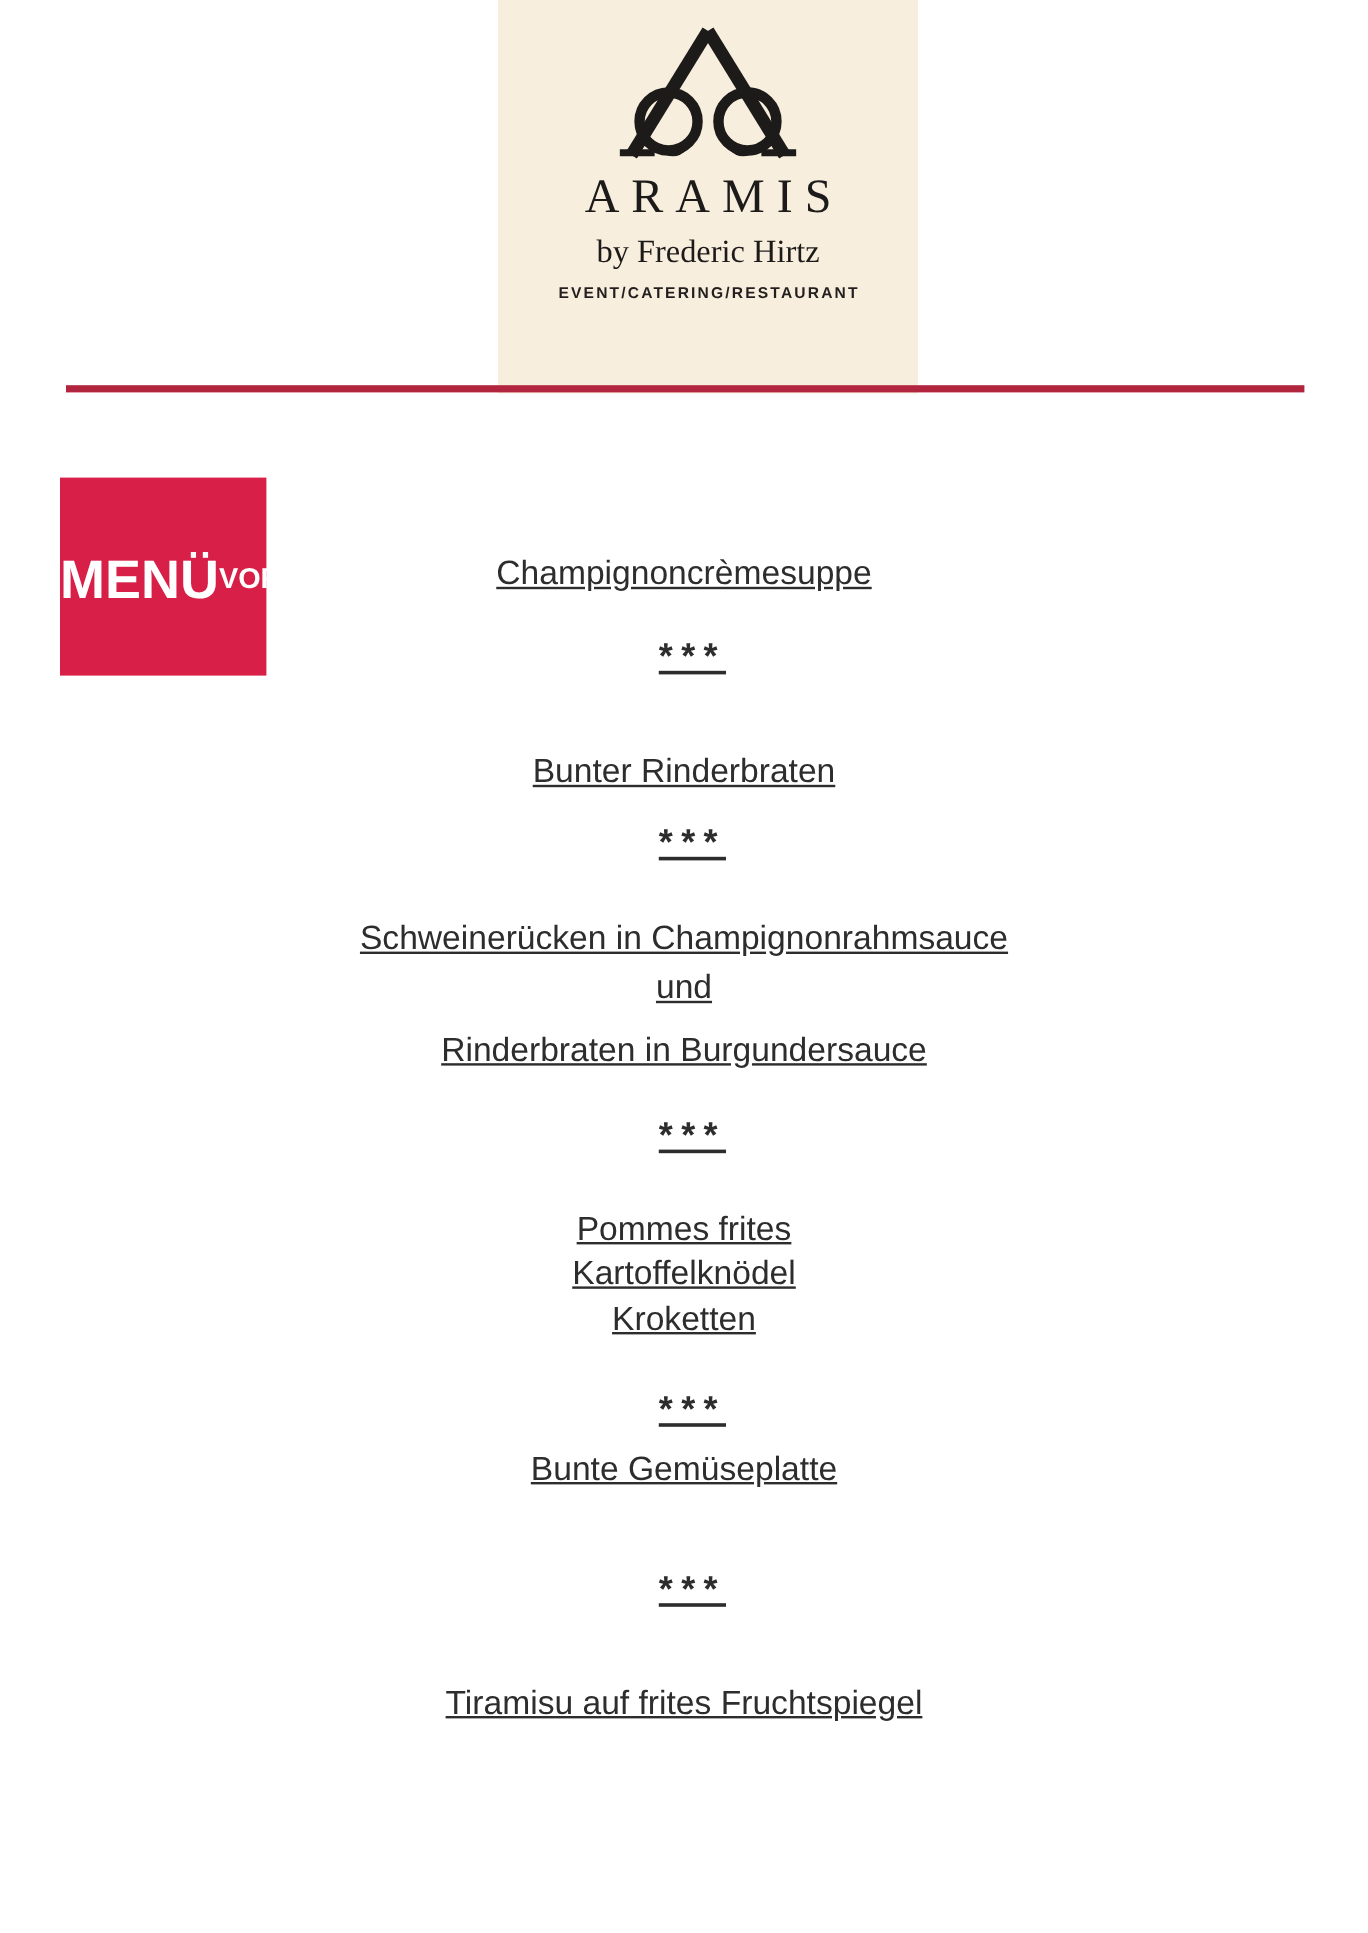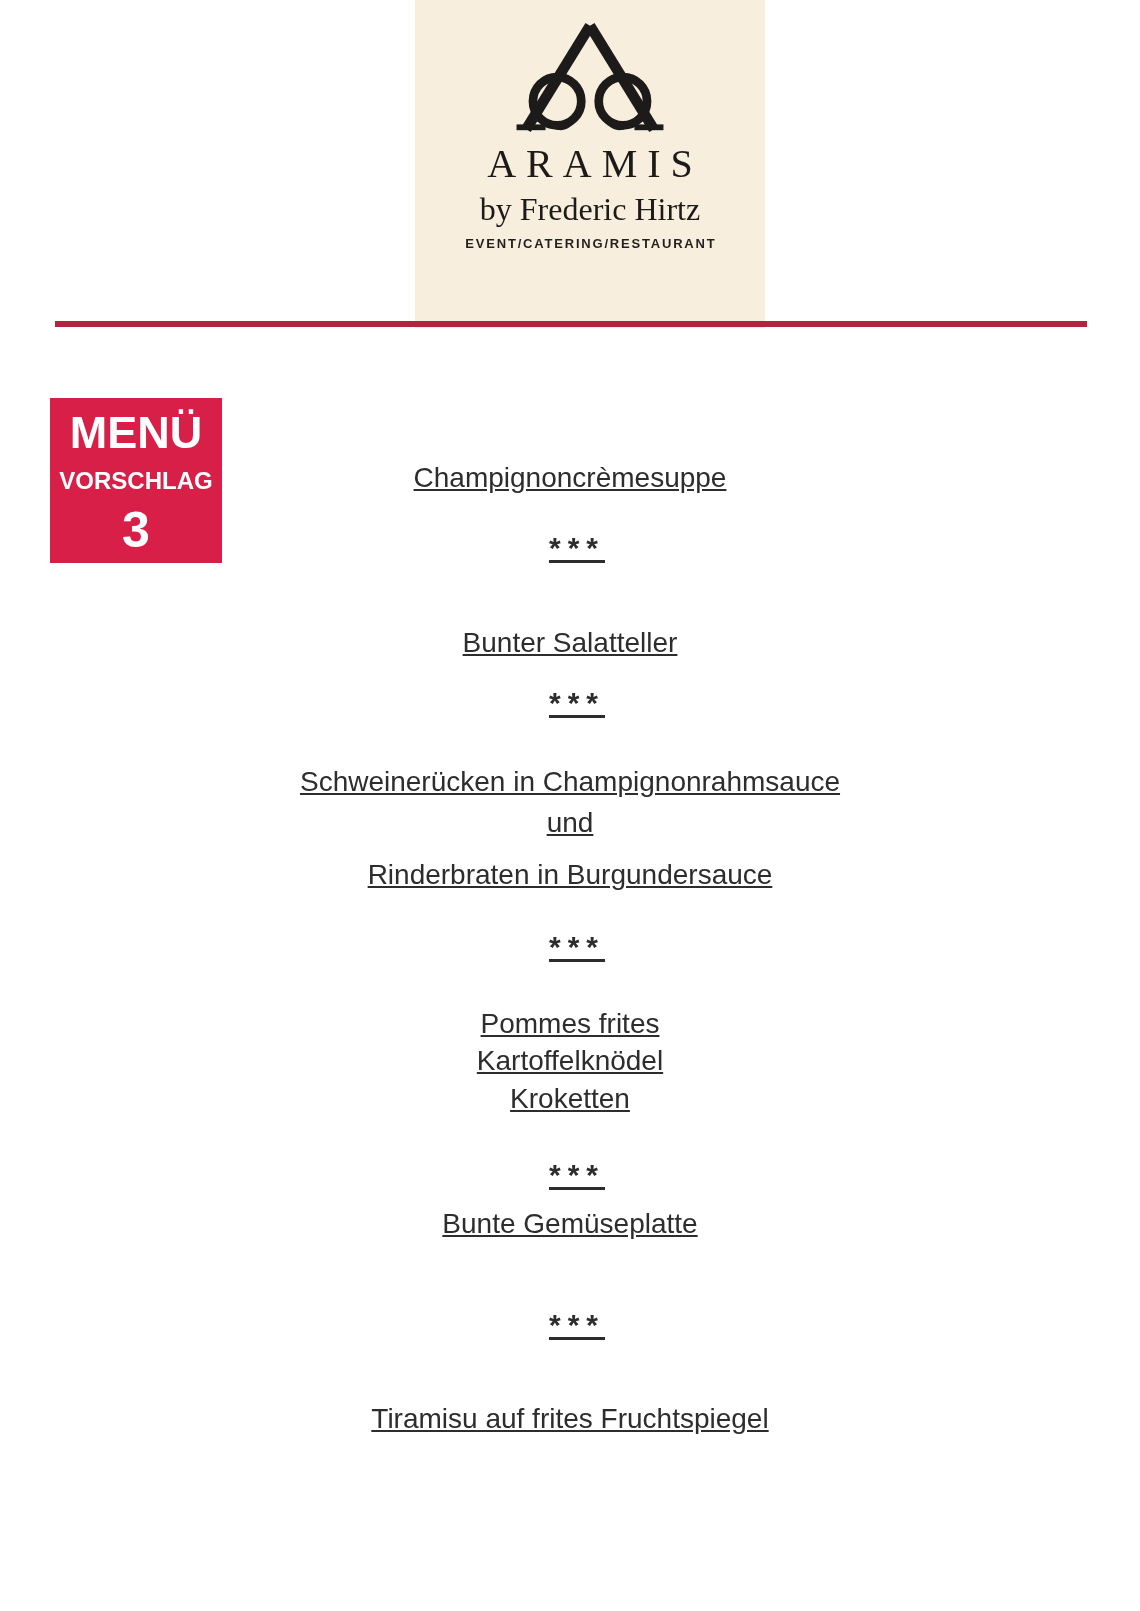--- a/index.html
+++ b/index.html
@@ -37,21 +37,21 @@
     font-size: 40px;
     line-height: 40px;
     letter-spacing: 10px;
     padding-left: 10px; 
     color: #1d1b1a;
     white-space: nowrap;
   }
   .brand-byline {
     margin-top: 12px;
     font-family: "Liberation Serif", serif;
-    font-size: 32px;
+    font-size: 27px;
     line-height: 27px;
     color: #1d1b1a;
     white-space: nowrap;
   }
   .brand-tagline {
     margin-top: 14px;
     font-size: 13px;
     line-height: 13px;
     font-weight: bold;
     letter-spacing: 1.8px;
@@ -71,21 +71,21 @@
   
   .menu-badge {
     position: absolute;
     left: 50px;
     top: 398px;
     width: 172px;
     height: 165px;
     background: #d81f48;
     color: #ffffff;
     display: flex;
-    flex-direction: column;
+    flex-direction: row;
     align-items: center;
     justify-content: space-between;
     padding: 14px 0 10px 0;
     box-sizing: border-box;
     text-align: center;
   }
   .menu-badge .b1 {
     font-size: 45px;
     line-height: 42px;
     font-weight: bold;
@@ -147,21 +147,21 @@
 <div class="divider"></div>
 
 <div class="menu-badge">
   <div class="b1">MENÜ</div>
   <div class="b2">VORSCHLAG</div>
   <div class="b3">3</div>
 </div>
 
 <div class="line dish" style="top:461px">Champignoncrèmesuppe</div>
 <div class="line sep" style="top:531px">***</div>
-<div class="line dish" style="top:626px">Bunter Salatteller</div>
+<div class="line dish" style="top:626px">Bunter Rinderbraten</div>
 <div class="line sep" style="top:686px">***</div>
 <div class="line dish" style="top:765px">Schweinerücken in Champignonrahmsauce</div>
 <div class="line dish" style="top:806px">und</div>
 <div class="line dish" style="top:858px">Rinderbraten in Burgundersauce</div>
 <div class="line sep" style="top:930px">***</div>
 <div class="line dish" style="top:1007px">Pommes frites</div>
 <div class="line dish" style="top:1044px">Kartoffelknödel</div>
 <div class="line dish" style="top:1082px">Kroketten</div>
 <div class="line sep" style="top:1158px">***</div>
 <div class="line dish" style="top:1207px">Bunte Gemüseplatte</div>

